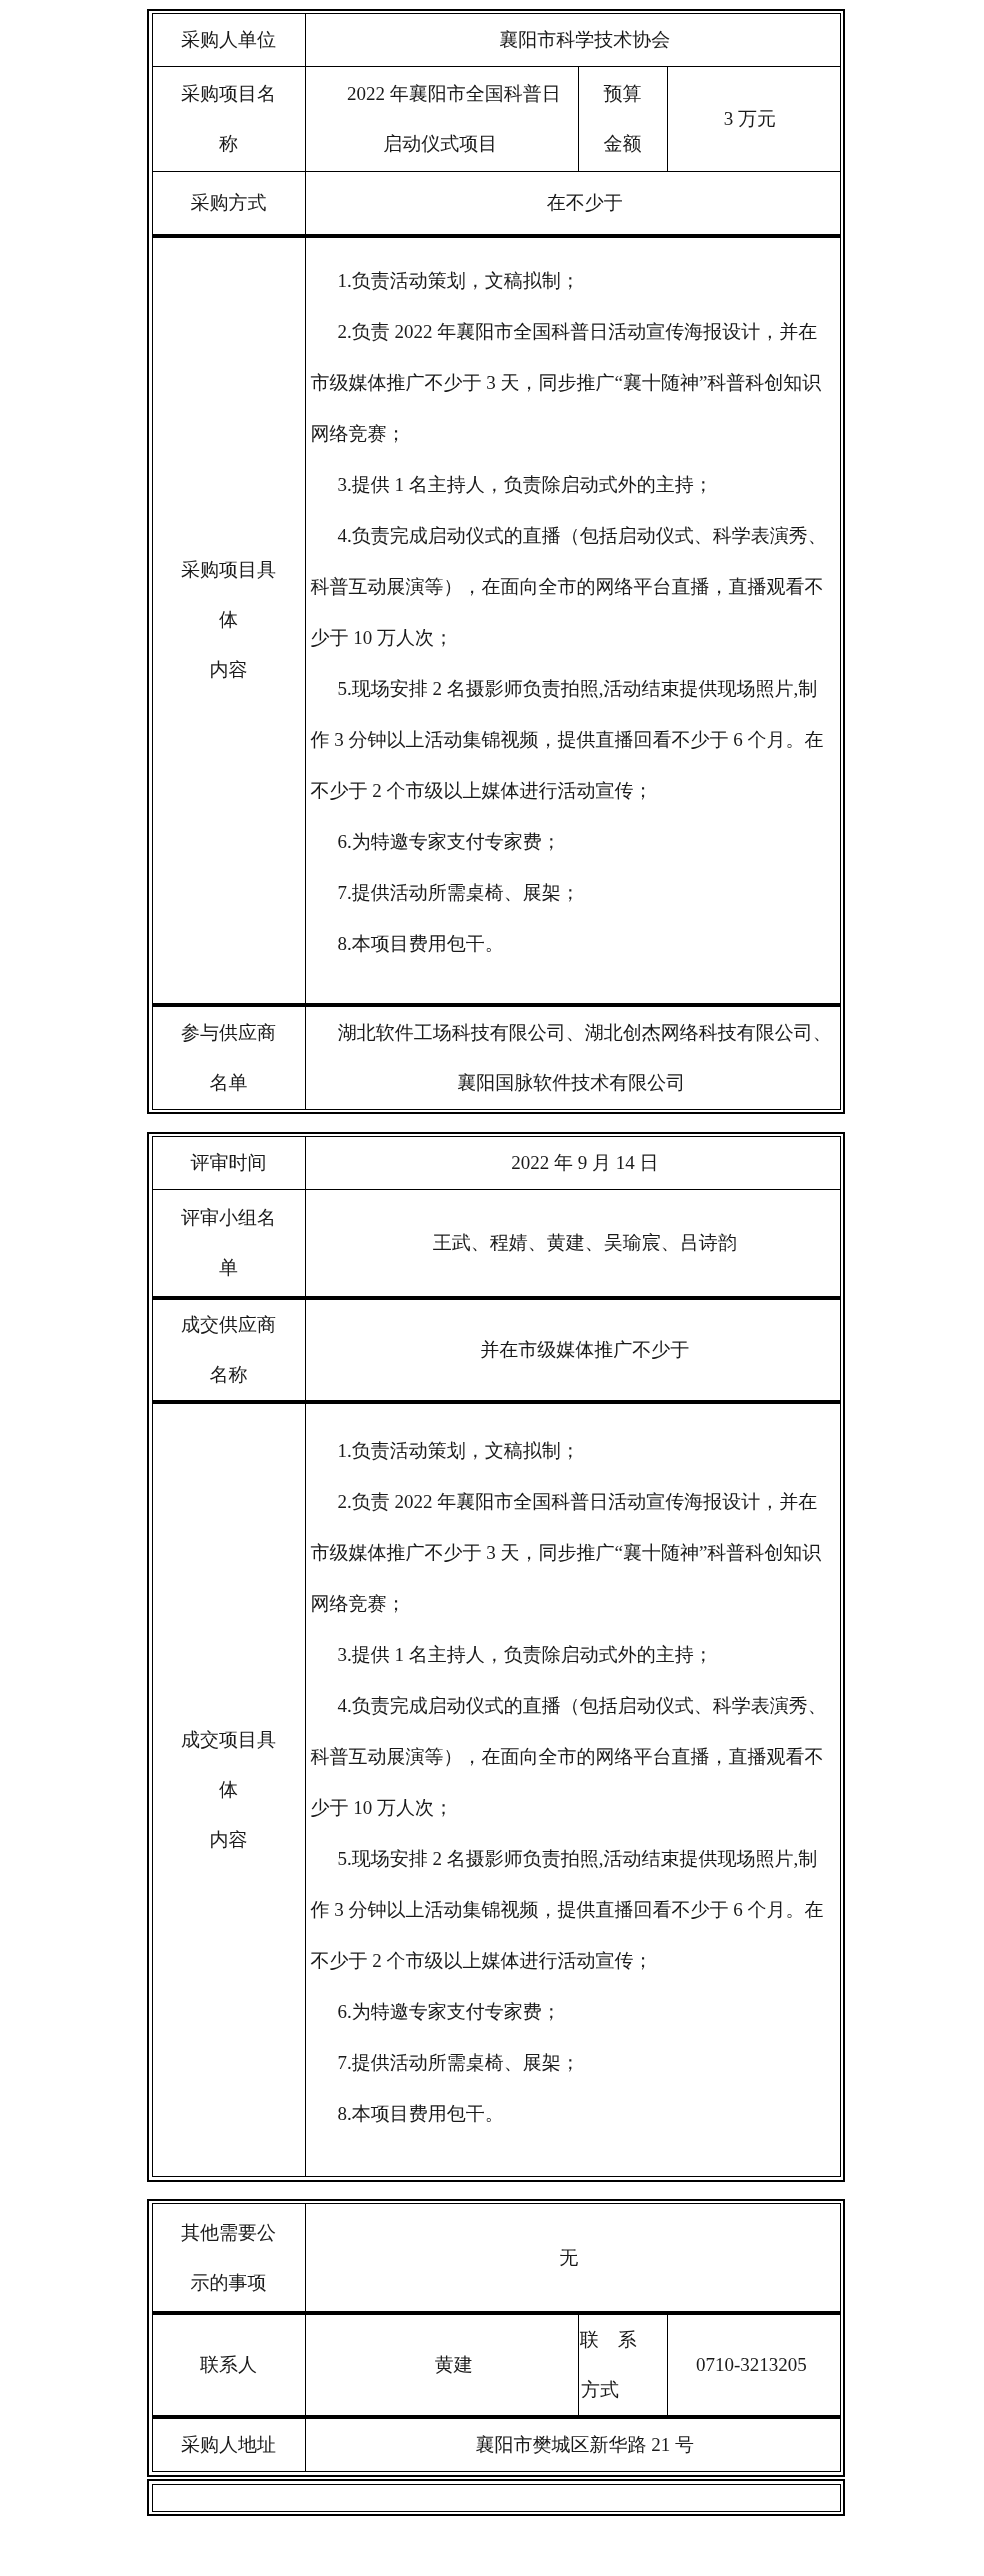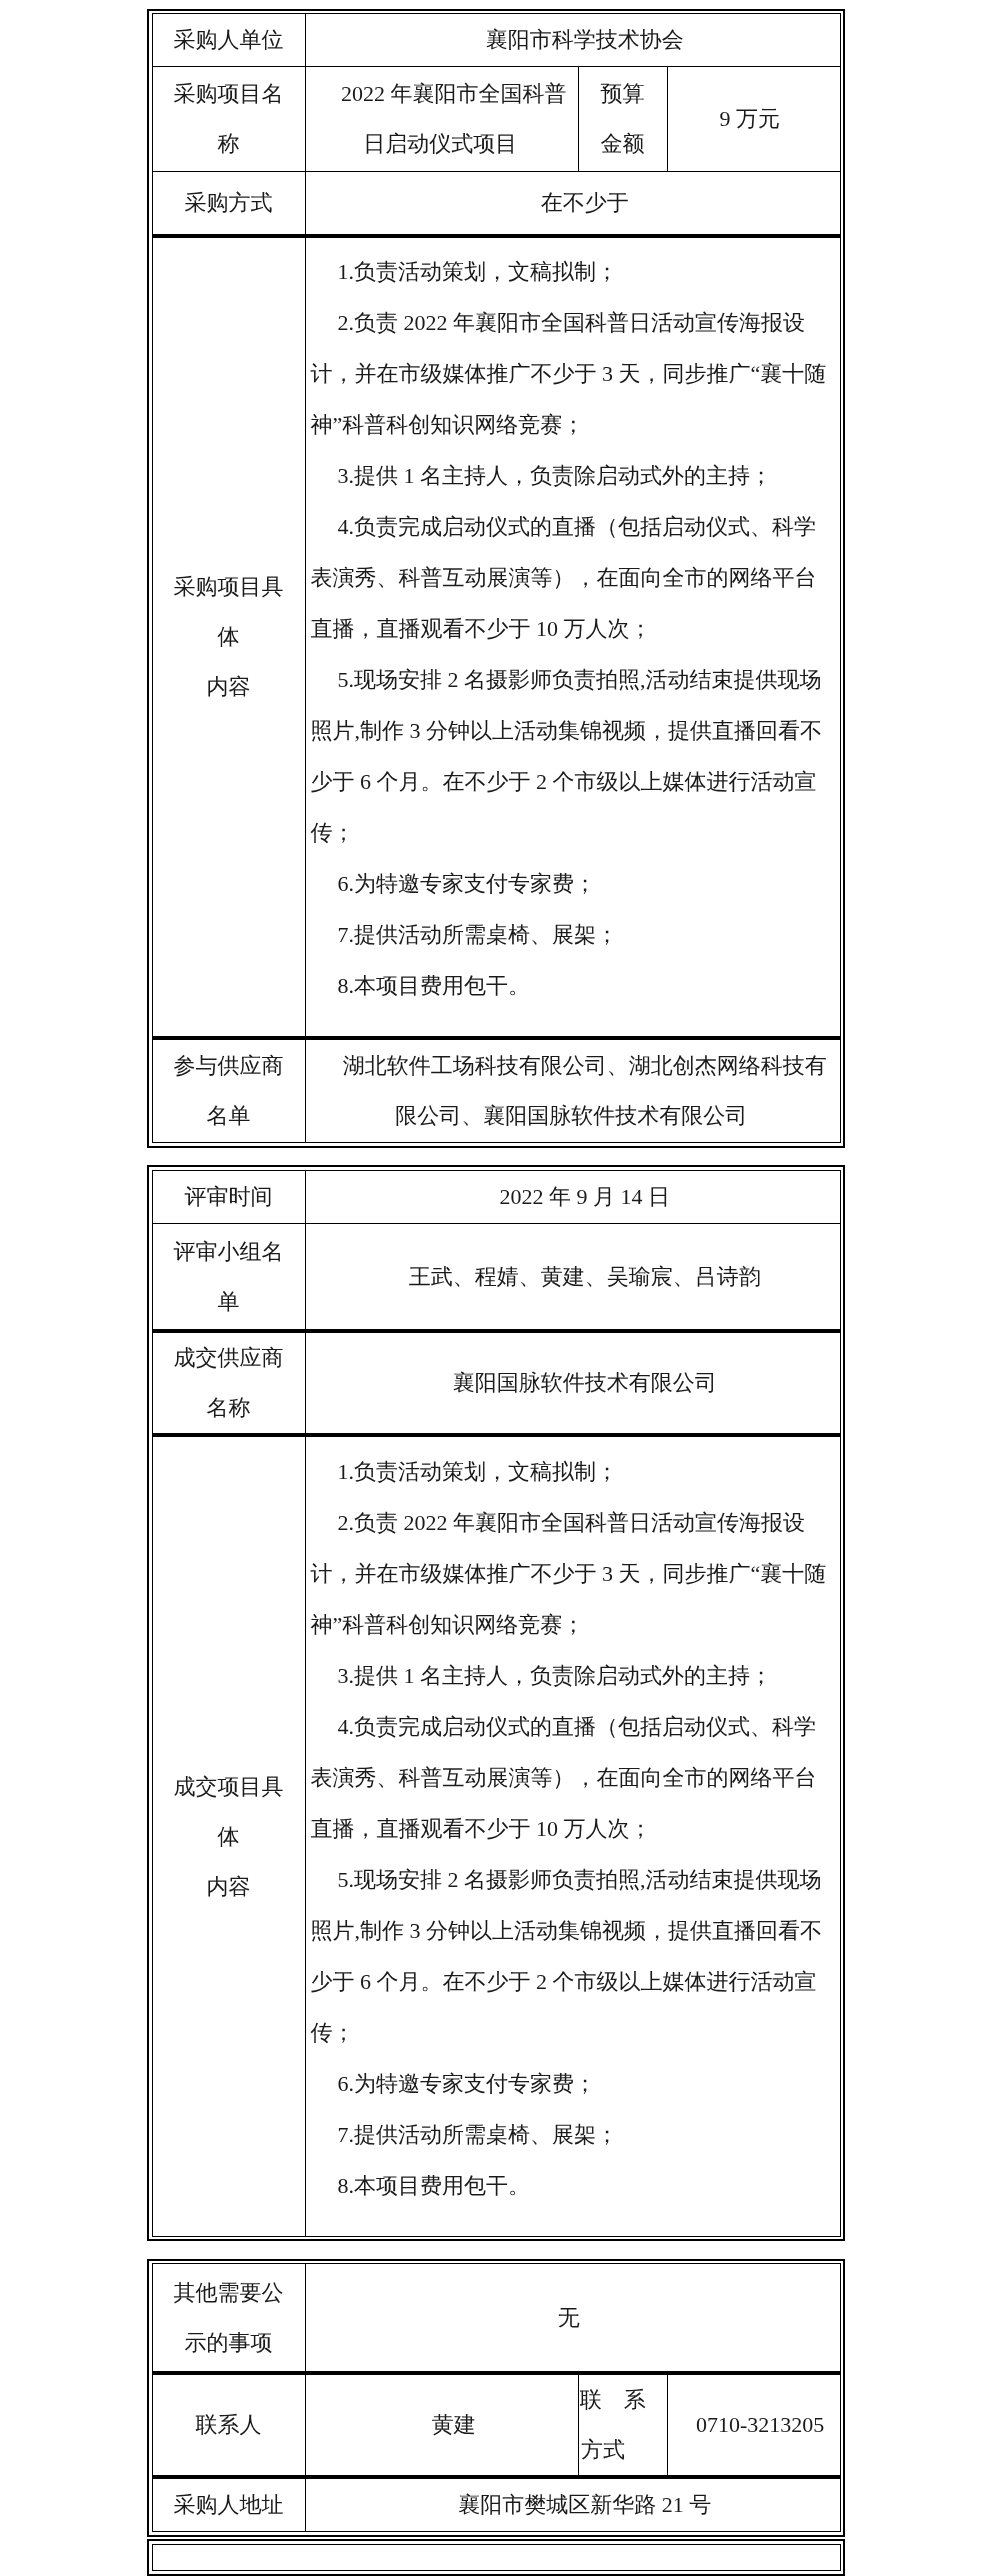--- a/index.html
+++ b/index.html
@@ -26,21 +26,21 @@
   }
   .frame + .frame { margin-top: 17.4px; }
   .frame.strip { margin-top: 2.5px; }
   table.grid {
     border-collapse: collapse;
     width: 100%;
     table-layout: fixed;
   }
   table.grid td {
     border: 1.9px solid #000;
-    font-size: 22px;
+    font-size: 19px;
     line-height: 50px;
     vertical-align: middle;
     overflow: hidden;
     word-break: break-all;
   }
   tr.bt-thick > td { border-top: 4.3px solid #000; }
 
   .label-cell {
     text-align: center;
     padding: 0 2.5px;
@@ -98,21 +98,21 @@
           <div>采购项目名</div>
           <div>称</div>
         </td>
         <td class="value-cell">
           <div class="indent">2022 年襄阳市全国科普日启动仪式项目</div>
         </td>
         <td class="label-cell">
           <div>预算</div>
           <div>金额</div>
         </td>
-        <td class="value-cell v-center-text">9 万元</td>
+        <td class="value-cell v-center-text">3 万元</td>
       </tr>
       <tr style="height:64px">
         <td class="label-cell">采购方式</td>
         <td class="value-cell" colspan="3">
           <div class="indent">在不少于</div>
         </td>
       </tr>
       <tr class="bt-thick" style="height:769px">
         <td class="label-cell">
           <div>采购项目具</div>
@@ -166,21 +166,21 @@
         <td class="value-cell v-top" colspan="3">
           <div class="indent">王武、程婧、黄建、吴瑜宸、吕诗韵</div>
         </td>
       </tr>
       <tr class="bt-thick" style="height:103px">
         <td class="label-cell">
           <div>成交供应商</div>
           <div>名称</div>
         </td>
         <td class="value-cell v-top" colspan="3">
-          <div class="indent">襄阳国脉软件技术有限公司</div>
+          <div class="indent">并在市级媒体推广不少于</div>
         </td>
       </tr>
       <tr class="bt-thick" style="height:775px">
         <td class="label-cell">
           <div>成交项目具</div>
           <div>体</div>
           <div>内容</div>
         </td>
         <td class="content-cell" colspan="3">
               <p class="para">1.负责活动策划，文稿拟制；</p>

